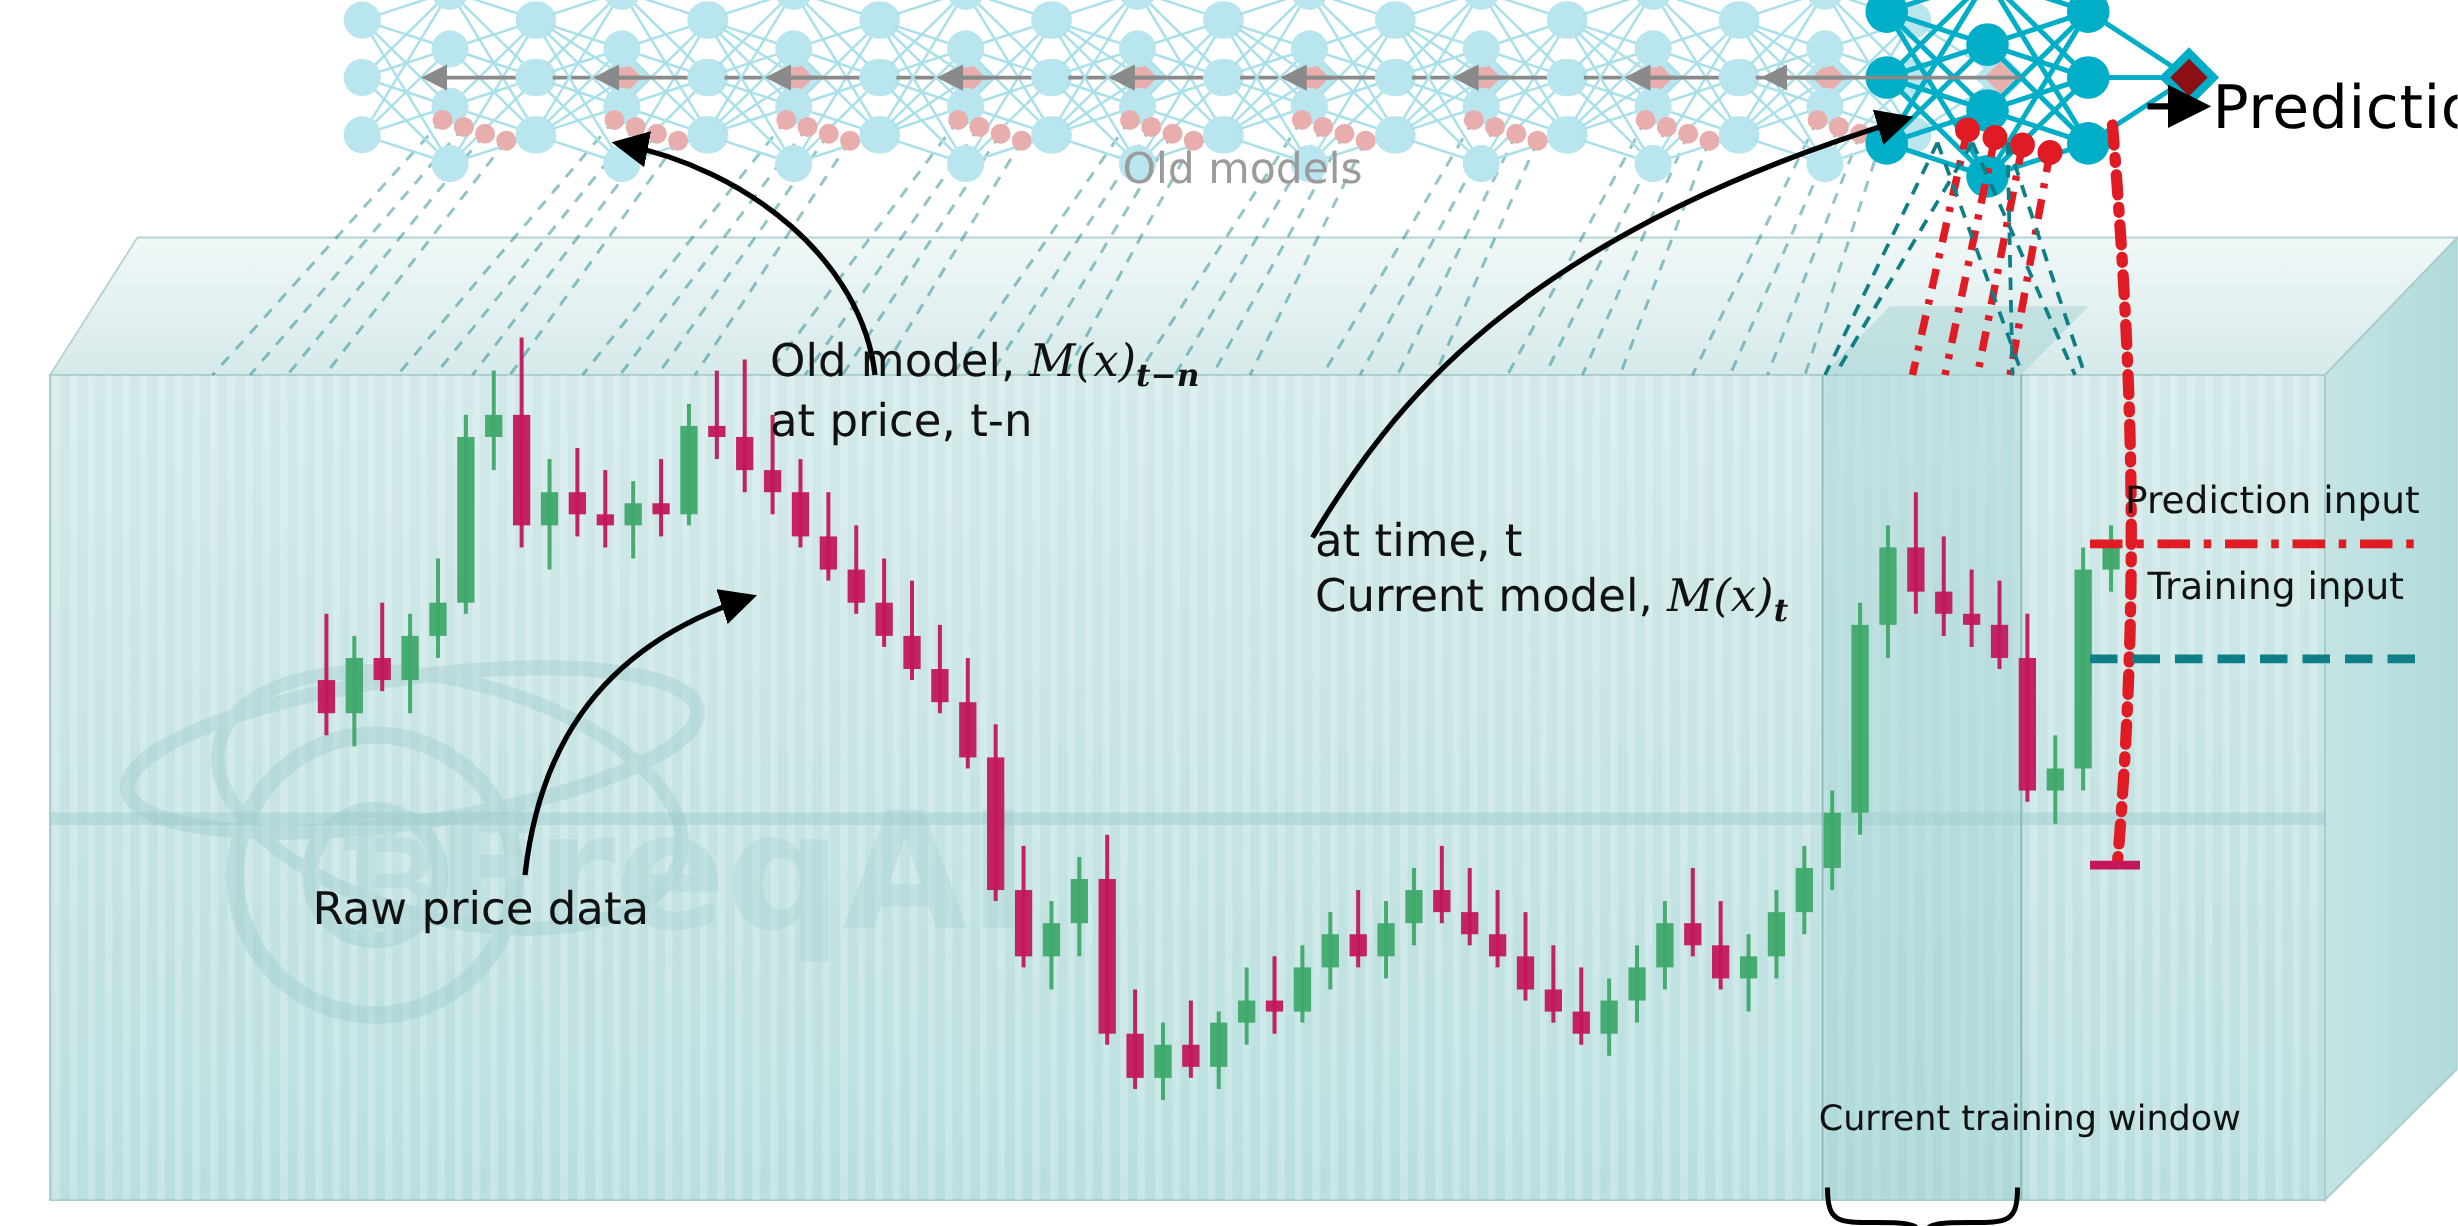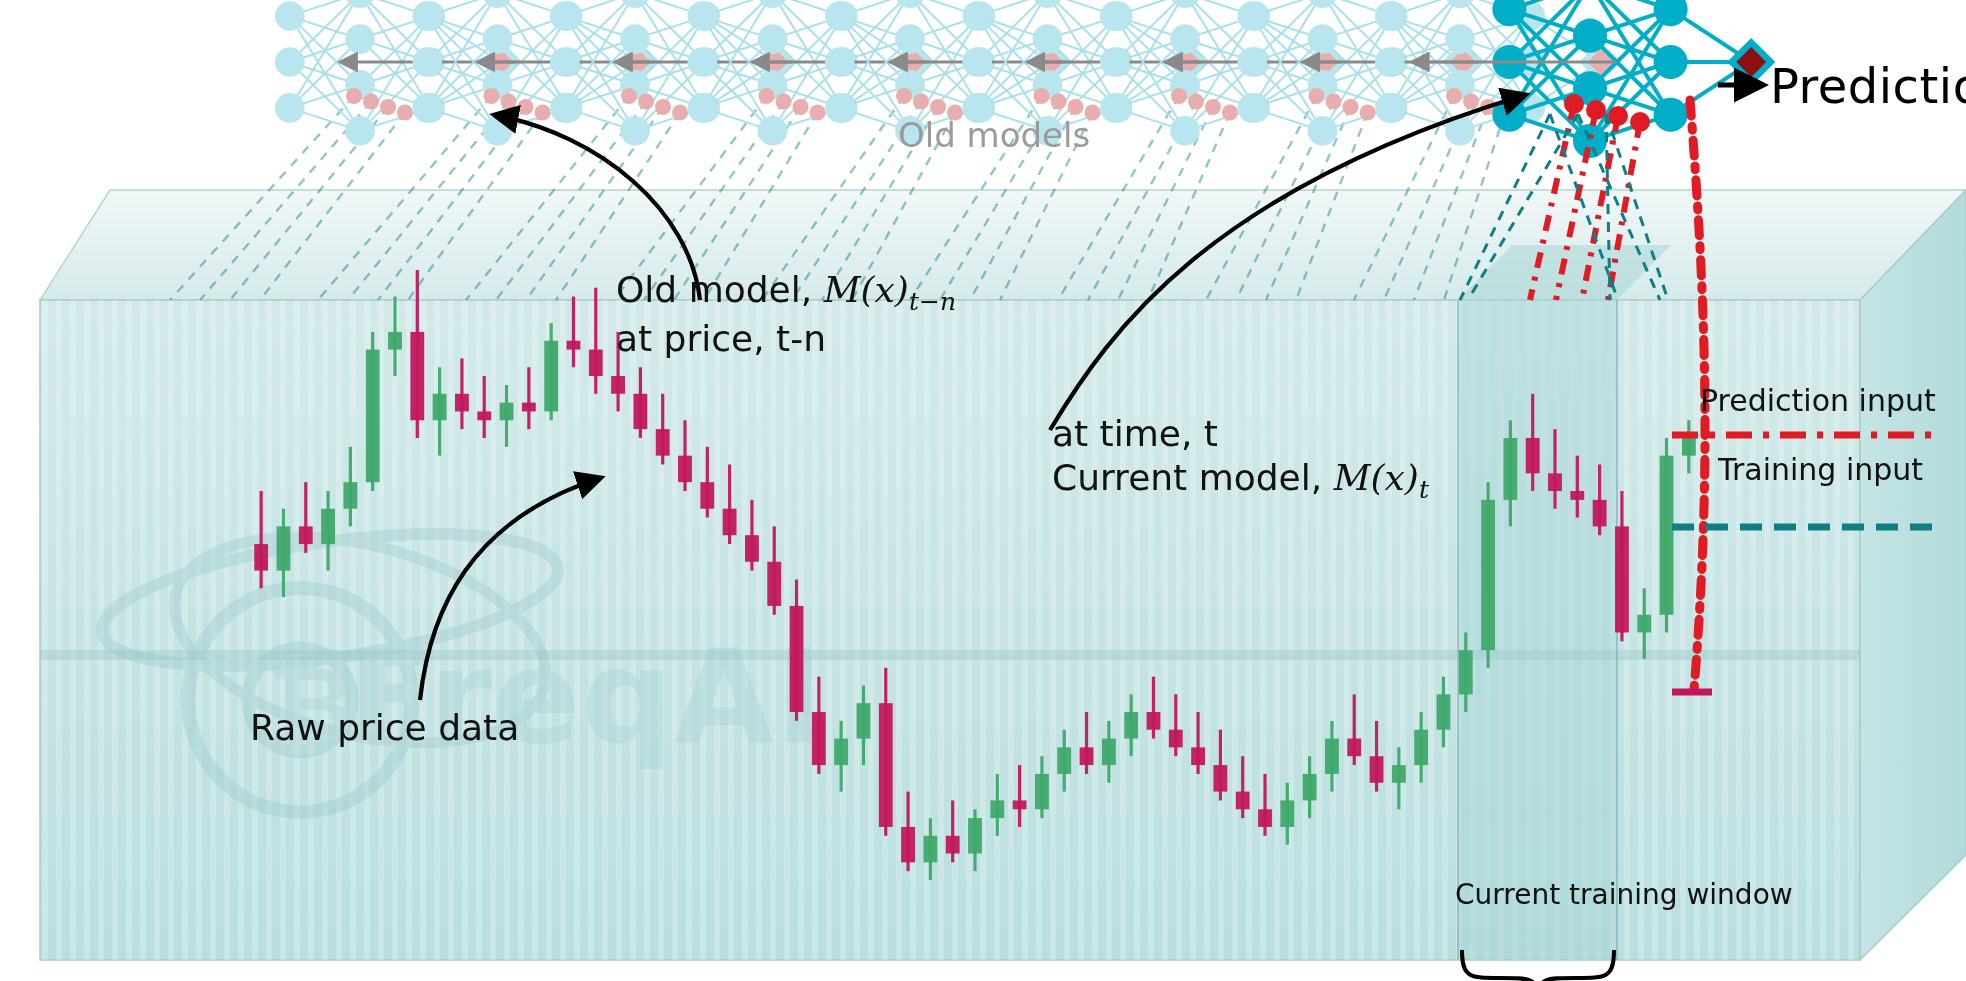--- a/index.html
+++ b/index.html
@@ -5,21 +5,21 @@
   html,body{margin:0;padding:0;background:#ffffff;}
   body{width:1966px;height:981px;position:relative;overflow:hidden;
        font-family:"DejaVu Sans","Liberation Sans",sans-serif;}
   .stage{position:absolute;left:0;top:0;width:1966px;height:981px;}
   svg.layer{position:absolute;left:0;top:0;width:1966px;height:981px;overflow:visible;}
 
   .lbl{position:absolute;color:#000;white-space:nowrap;}
   .lbl-old-models{font-size:34px;color:#9b9b9b;}
   .annot{font-size:36px;line-height:1.22;color:#111;}
   .annot .mth{font-family:"DejaVu Serif","Liberation Serif",serif;font-style:italic;}
-  .annot .sub{font-size:25px;vertical-align:-0.30em;font-family:"DejaVu Serif","Liberation Serif",serif;font-style:italic;}
+  .annot .sub{font-size:25px;vertical-align:-0.30em;font-family:"DejaVu Serif","Liberation Serif",serif;font-style:italic;font-weight:bold;}
   .prediction-text{font-size:48px;color:#000;letter-spacing:.5px;}
   .legend-text{font-size:30px;color:#111;}
   .window-text{font-size:28px;color:#111;}
 </style>
 </head>
 <body>
 
 <div class="stage">
 
   <svg class="layer" viewBox="0 0 1966 981">

